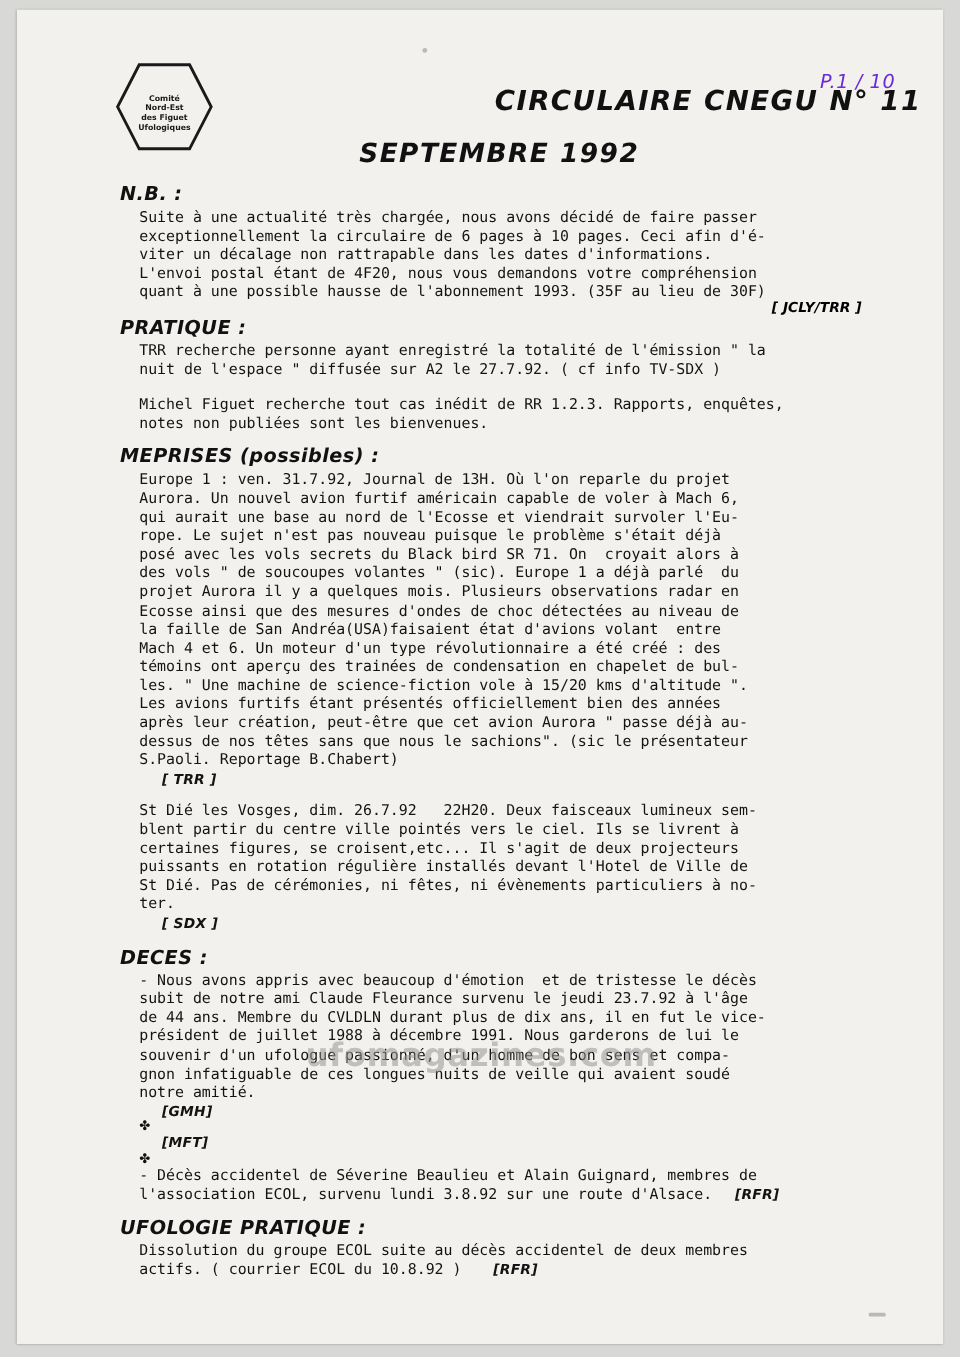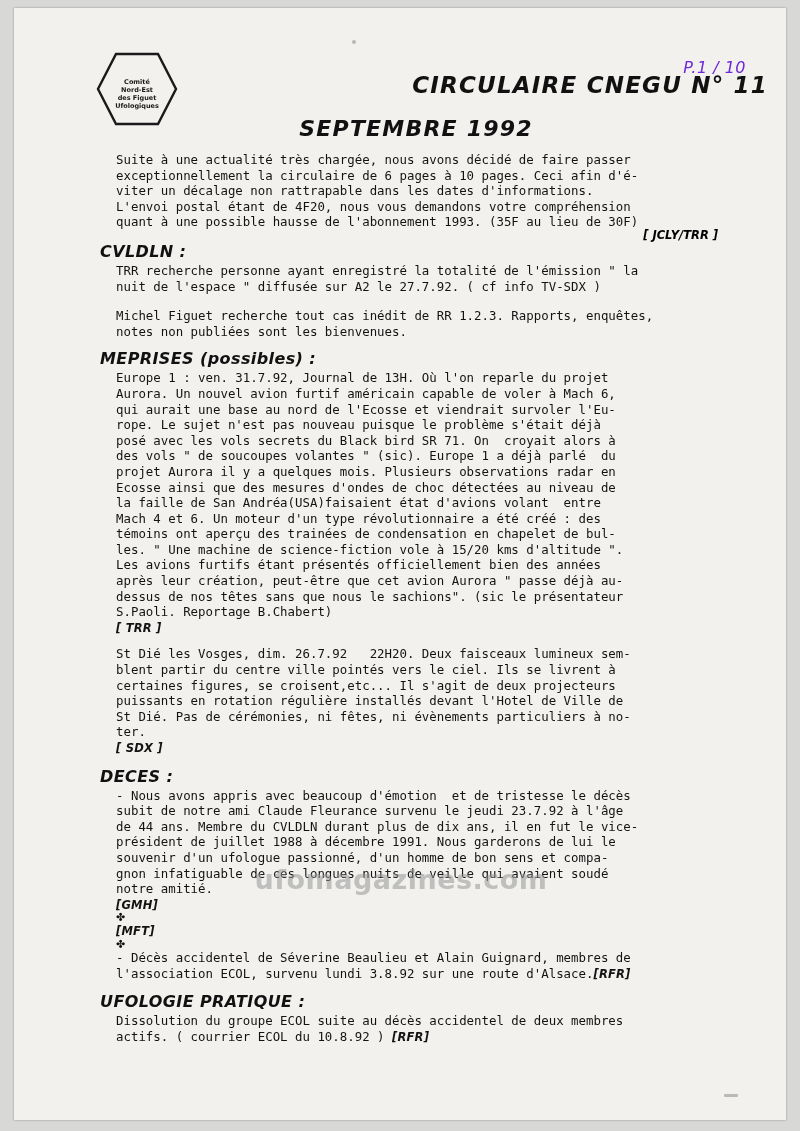--- a/index.html
+++ b/index.html
@@ -121,20 +121,21 @@
   }
   .para.tight { margin-bottom: 0; }
   .gap10 { height: 10px; }
   .gap14 { height: 14px; }
   .tag {
     font-family: "DejaVu Sans", sans-serif;
     font-style: italic;
     font-weight: bold;
     font-size: 11.5px;
     letter-spacing: 0.2px;
+    margin-left: 19px;
   }
   .tag-right {
     display: block;
     text-align: right;
     font-family: "DejaVu Sans", sans-serif;
     font-style: italic;
     font-weight: bold;
     font-size: 11.5px;
     margin-right: 34px;
     margin-top: -2px;
@@ -185,28 +186,29 @@
           <span>Ufologiques</span>
         </div>
       </div>
 
       <div class="pagenum">P.1 / 10</div>
       <div class="title1">CIRCULAIRE CNEGU N° 11</div>
       <div class="title2">SEPTEMBRE 1992</div>
 
       <div class="body">
 
+        <h2 class="sec-head">N.B. :</h2>
         <p class="para">Suite à une actualité très chargée, nous avons décidé de faire passer
 exceptionnellement la circulaire de 6 pages à 10 pages. Ceci afin d'é-
 viter un décalage non rattrapable dans les dates d'informations.
 L'envoi postal étant de 4F20, nous vous demandons votre compréhension
 quant à une possible hausse de l'abonnement 1993. (35F au lieu de 30F)</p>
         <span class="tag-right">[ JCLY/TRR ]</span>
 
-        <h2 class="sec-head">CVLDLN :</h2>
+        <h2 class="sec-head">PRATIQUE :</h2>
         <p class="para">TRR recherche personne ayant enregistré la totalité de l'émission " la
 nuit de l'espace " diffusée sur A2 le 27.7.92. ( cf info TV-SDX )</p>
         <div class="gap14"></div>
         <p class="para">Michel Figuet recherche tout cas inédit de RR 1.2.3. Rapports, enquêtes,
 notes non publiées sont les bienvenues.</p>
 
         <div class="gap10"></div>
         <h2 class="sec-head">MEPRISES (possibles) :</h2>
         <p class="para tight">Europe 1 : ven. 31.7.92, Journal de 13H. Où l'on reparle du projet
 Aurora. Un nouvel avion furtif américain capable de voler à Mach 6,

